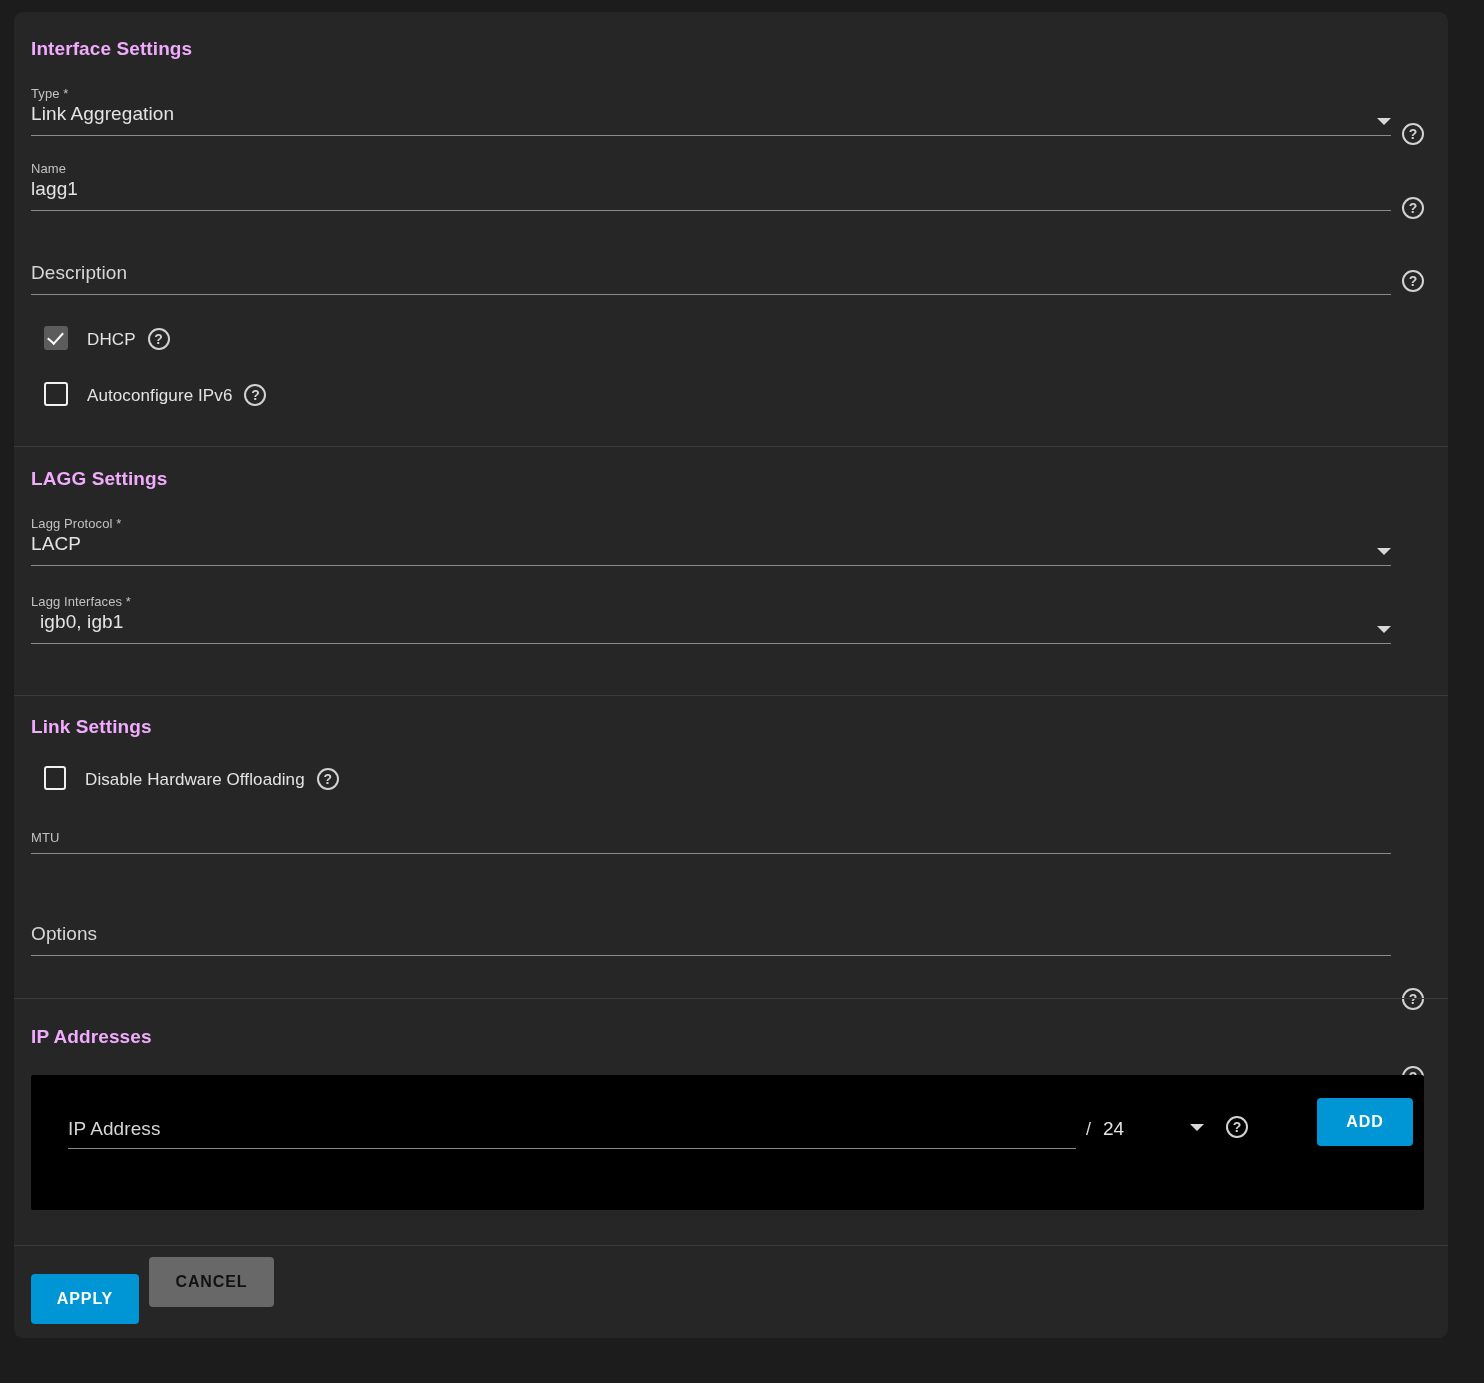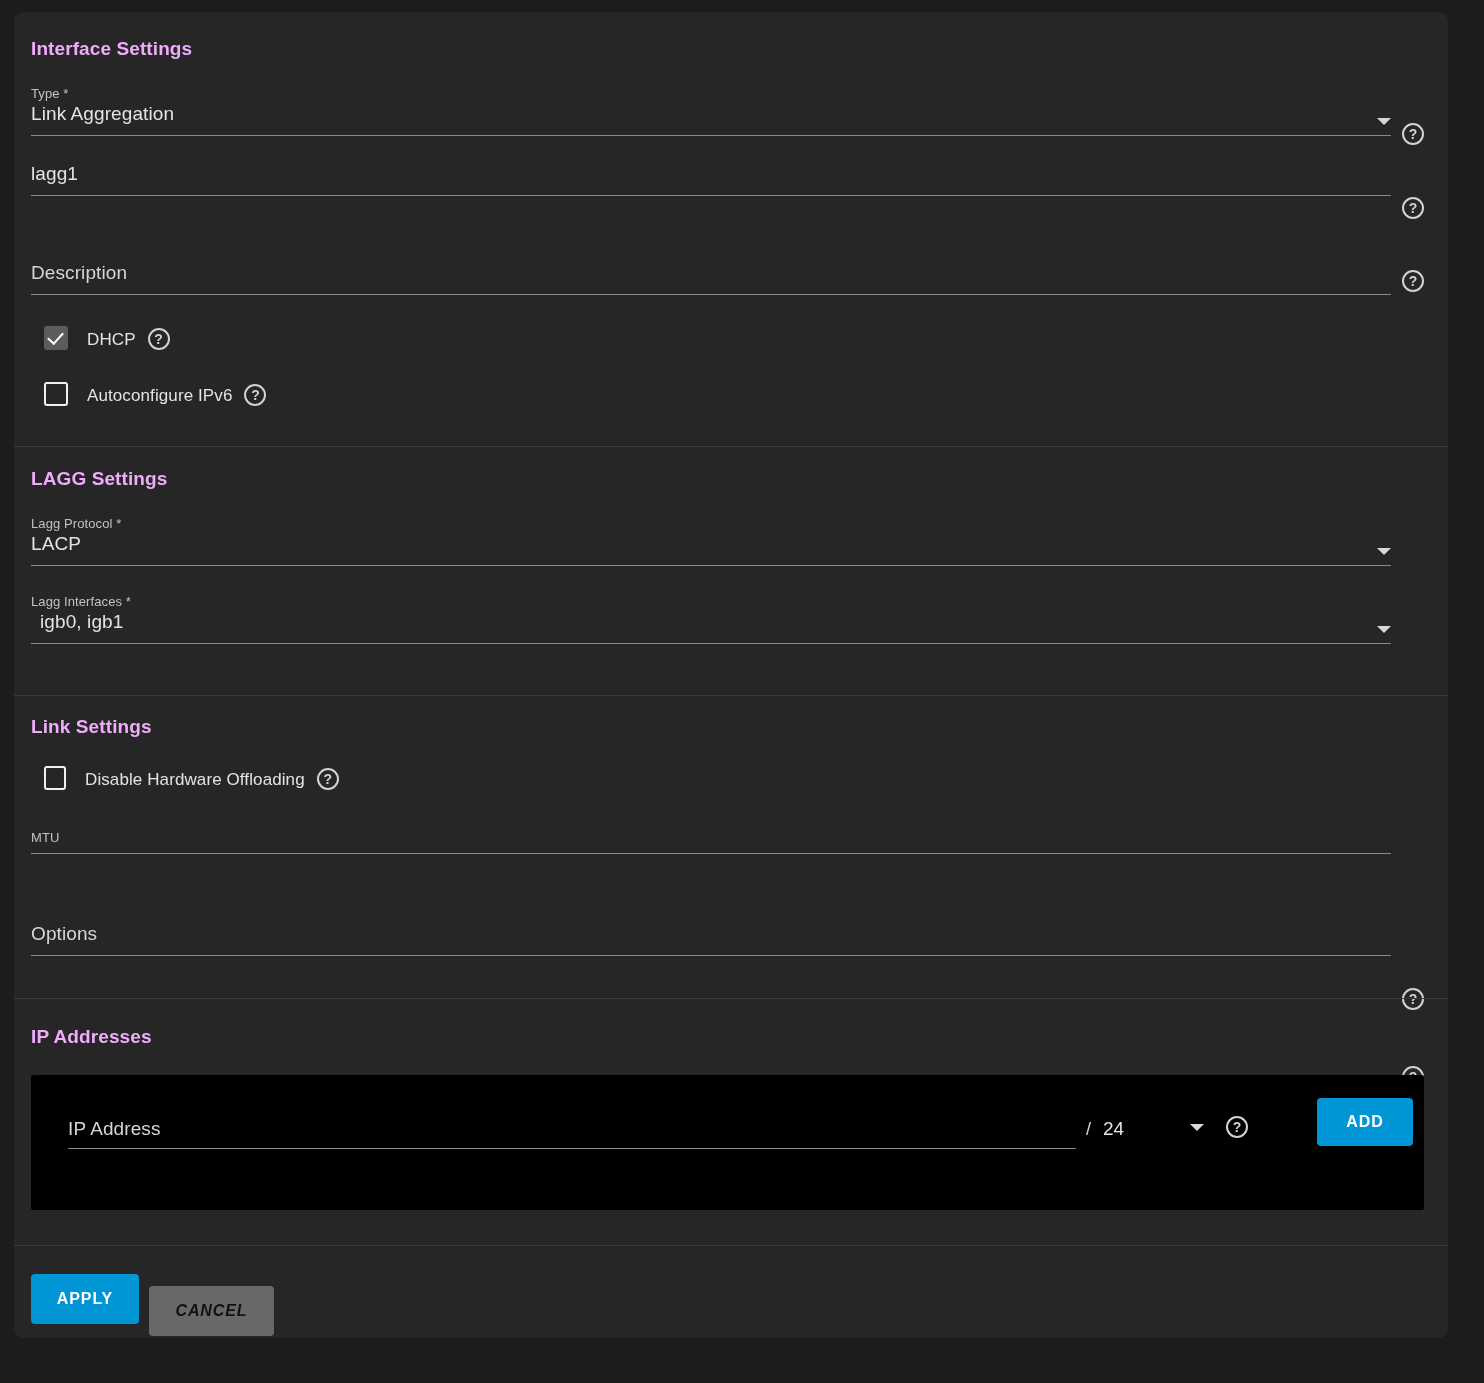--- a/index.html
+++ b/index.html
@@ -173,20 +173,21 @@
 
     <div class="field" style="position:absolute;left:17px;top:74px;width:1360px;">
       <div class="field-label">Type *</div>
       <div class="field-value">Link Aggregation</div>
       <div class="field-underline" style="margin-top:8px;"></div>
       <span class="caret" style="position:absolute;right:0;top:32px;"></span>
     </div>
     <span class="help-icon" style="position:absolute;left:1388px;top:111px;">?</span>
 
     <div class="field" style="position:absolute;left:17px;top:149px;width:1360px;">
+      <div class="field-label">Name</div>
       <div class="field-value">lagg1</div>
       <div class="field-underline" style="margin-top:8px;"></div>
     </div>
     <span class="help-icon" style="position:absolute;left:1388px;top:185px;">?</span>
 
     <div class="field" style="position:absolute;left:17px;top:248px;width:1360px;">
       <div class="field-value placeholder">Description</div>
       <div class="field-underline" style="margin-top:8px;"></div>
     </div>
     <span class="help-icon" style="position:absolute;left:1388px;top:258px;">?</span>
@@ -272,16 +273,16 @@
       <span class="help-icon" style="position:absolute;left:1195px;top:41px;">?</span>
 
       <button class="btn btn-primary" style="position:absolute;left:1286px;top:23px;width:96px;height:48px;">ADD</button>
     </div>
   </div>
 
   <div class="divider" style="position:absolute;left:0;top:1233px;"></div>
 
   <div class="section" style="position:absolute;left:0;top:1234px;width:100%;height:92px;">
     <button class="btn btn-primary" style="position:absolute;left:17px;top:28px;width:108px;height:50px;">APPLY</button>
-    <button class="btn btn-secondary" style="position:absolute;left:135px;top:40px;width:125px;height:50px;font-style:italic;">CANCEL</button>
+    <button class="btn btn-secondary" style="position:absolute;left:135px;top:11px;width:125px;height:50px;">CANCEL</button>
   </div>
 
 </div>
 
 </body></html>

